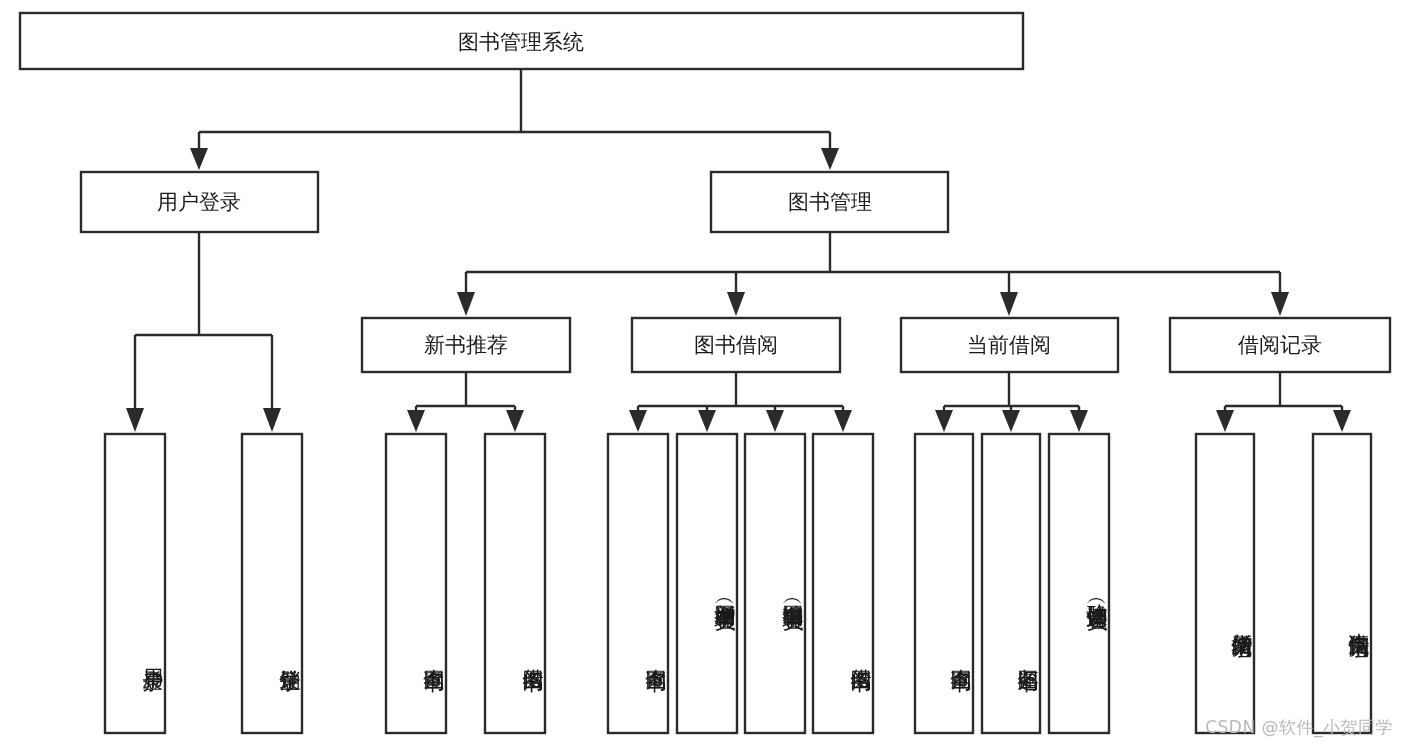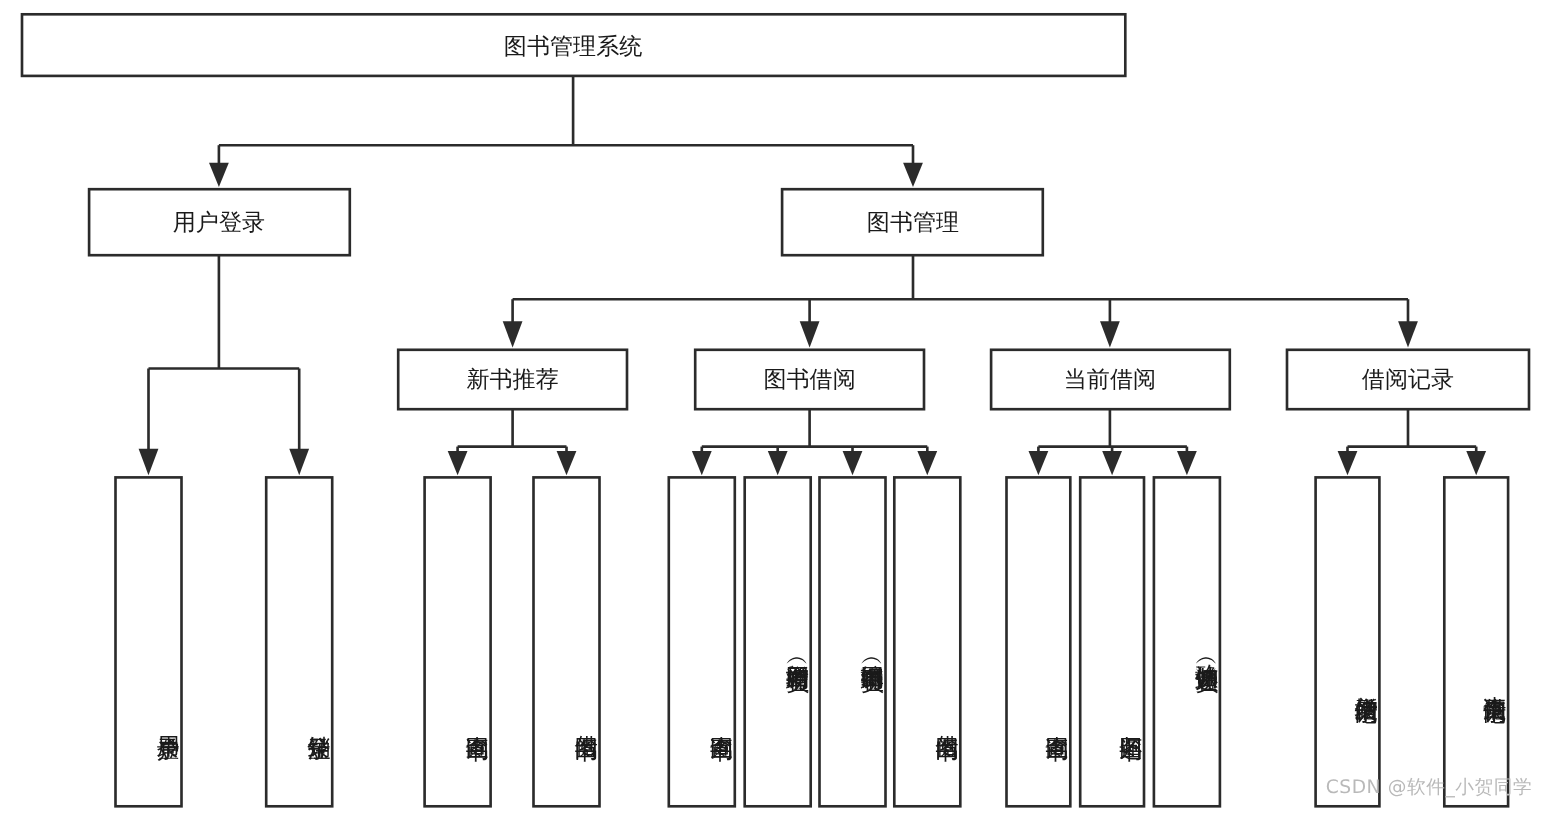--- a/index.html
+++ b/index.html
@@ -59,21 +59,21 @@
     font-size: 21px;
     line-height: 1.18;
     color: #1a1a1a;
     letter-spacing: 1px;
     white-space: nowrap;
     pointer-events: none;
   }
   .watermark {
     position: absolute;
     right: 12px;
-    bottom: 18px;
+    bottom: 6px;
     font-family: "DejaVu Sans", "Liberation Sans", sans-serif;
     font-size: 17px;
     color: #b9b9b9;
     letter-spacing: 0.5px;
     white-space: nowrap;
   }
 </style>
 </head>
 <body>
 

